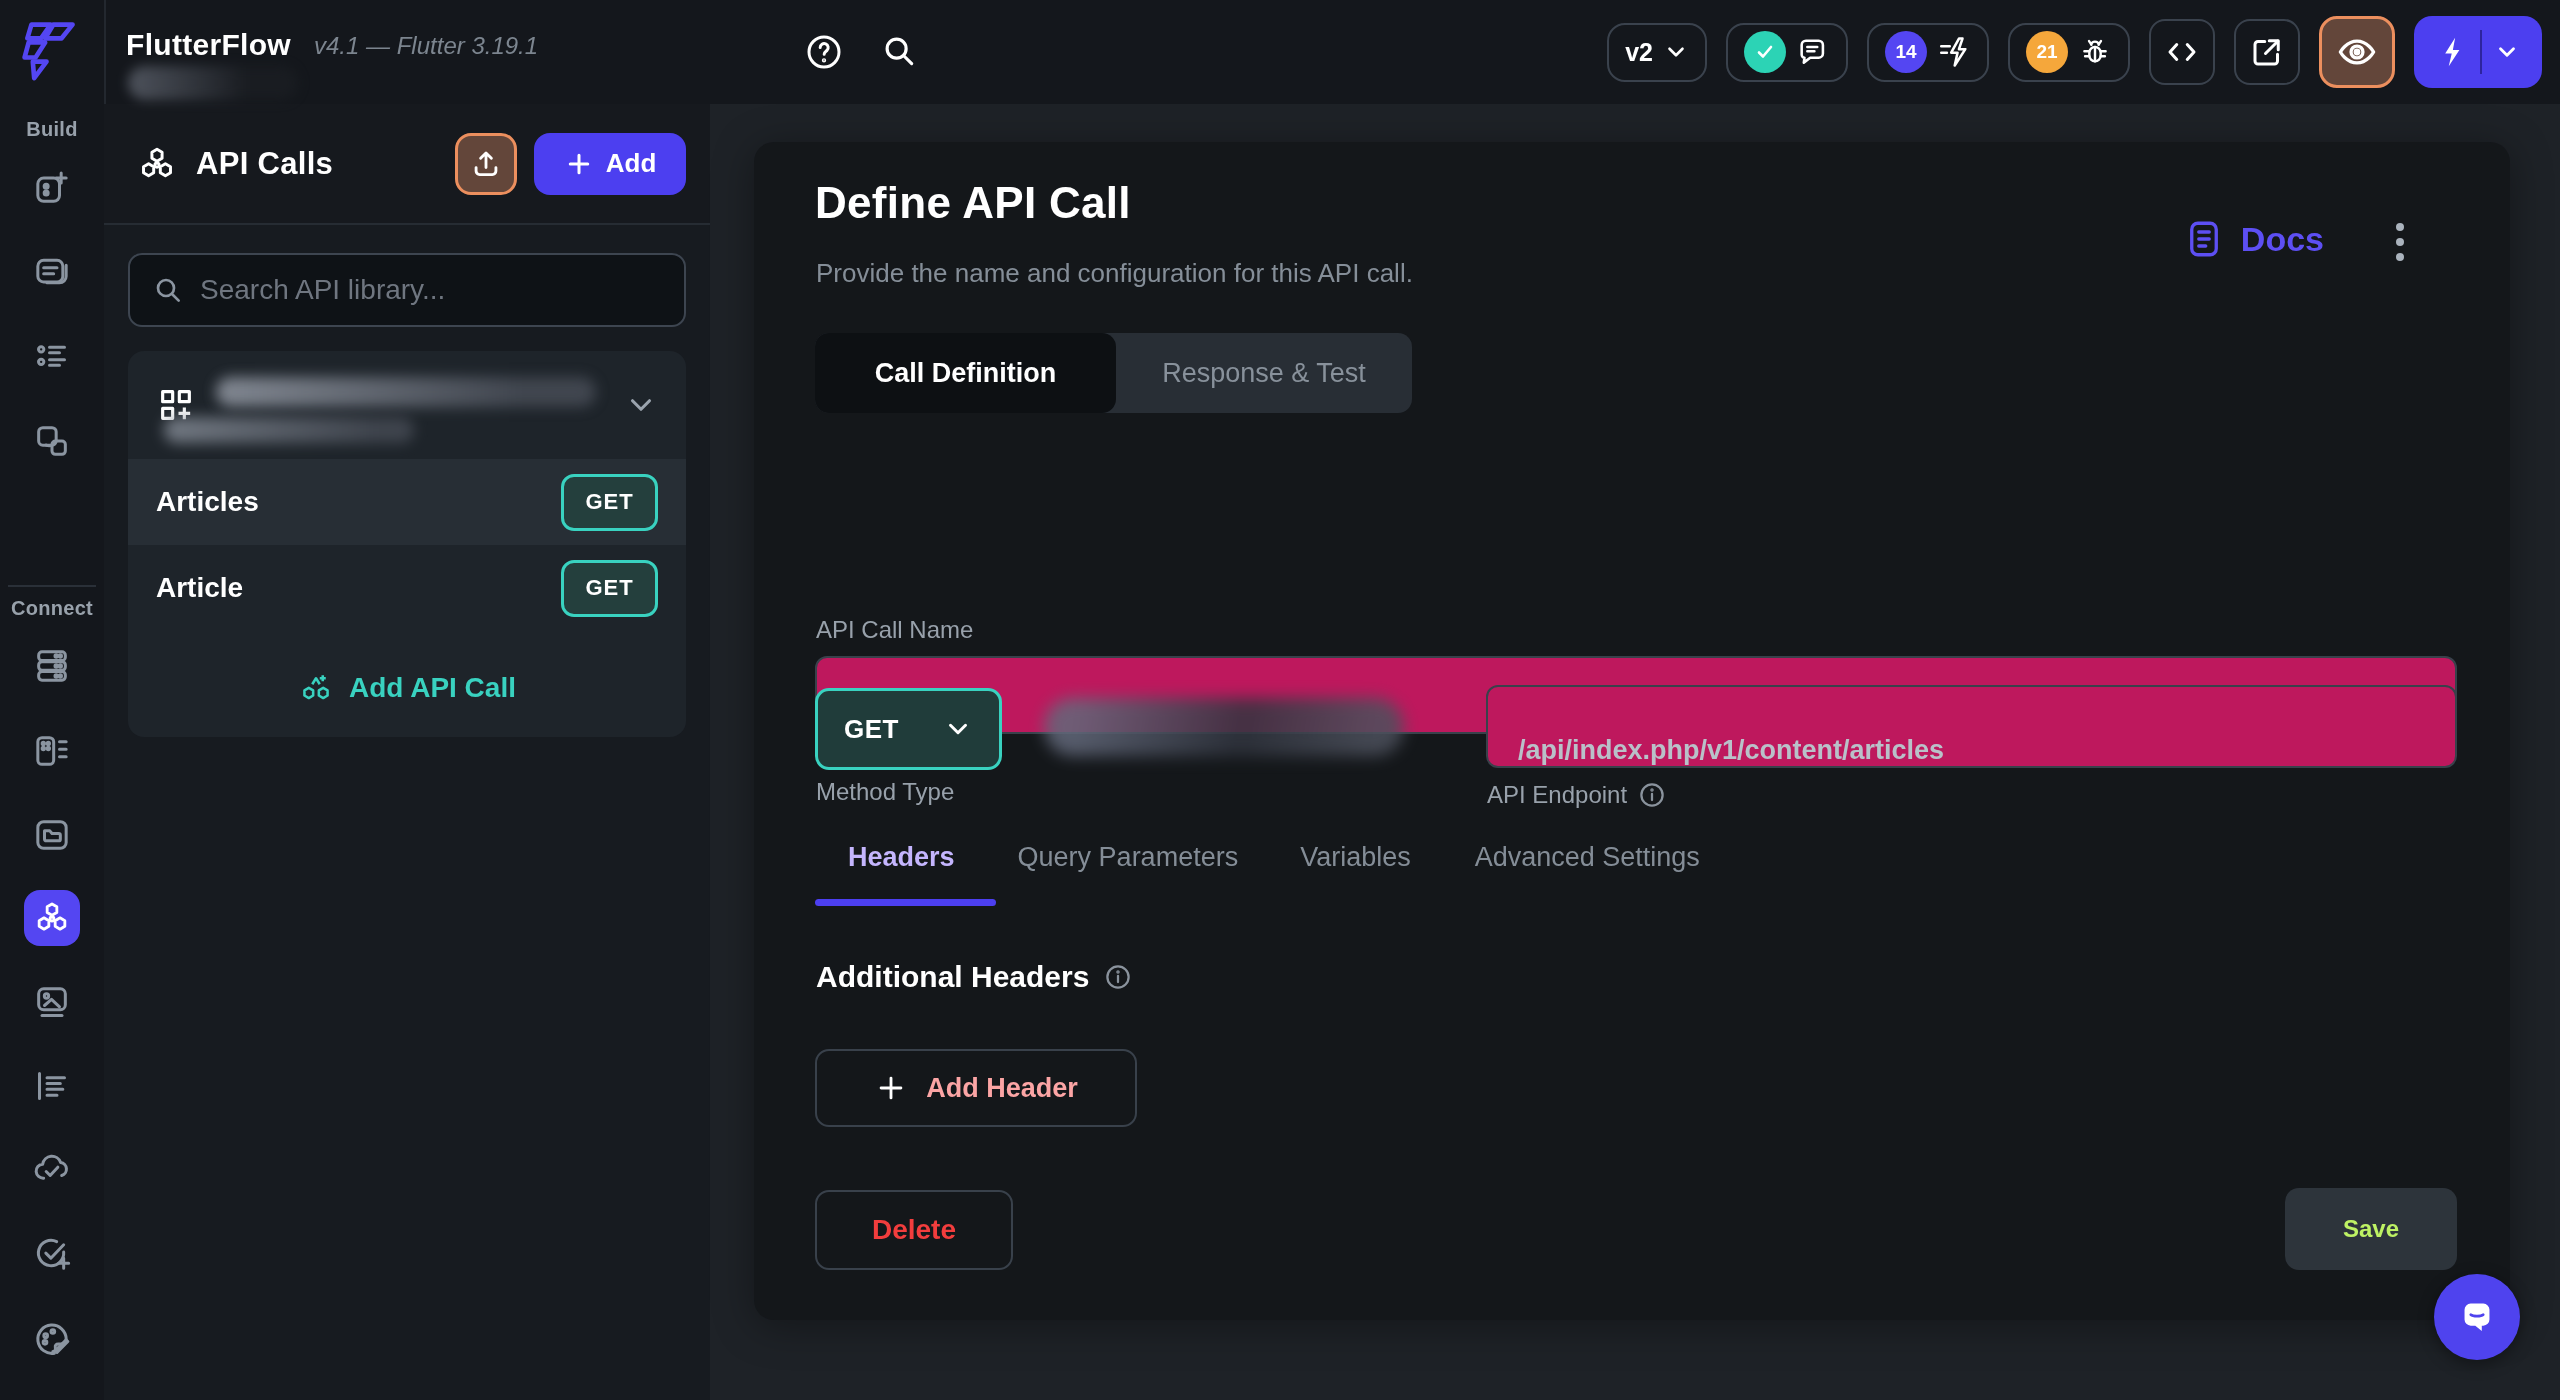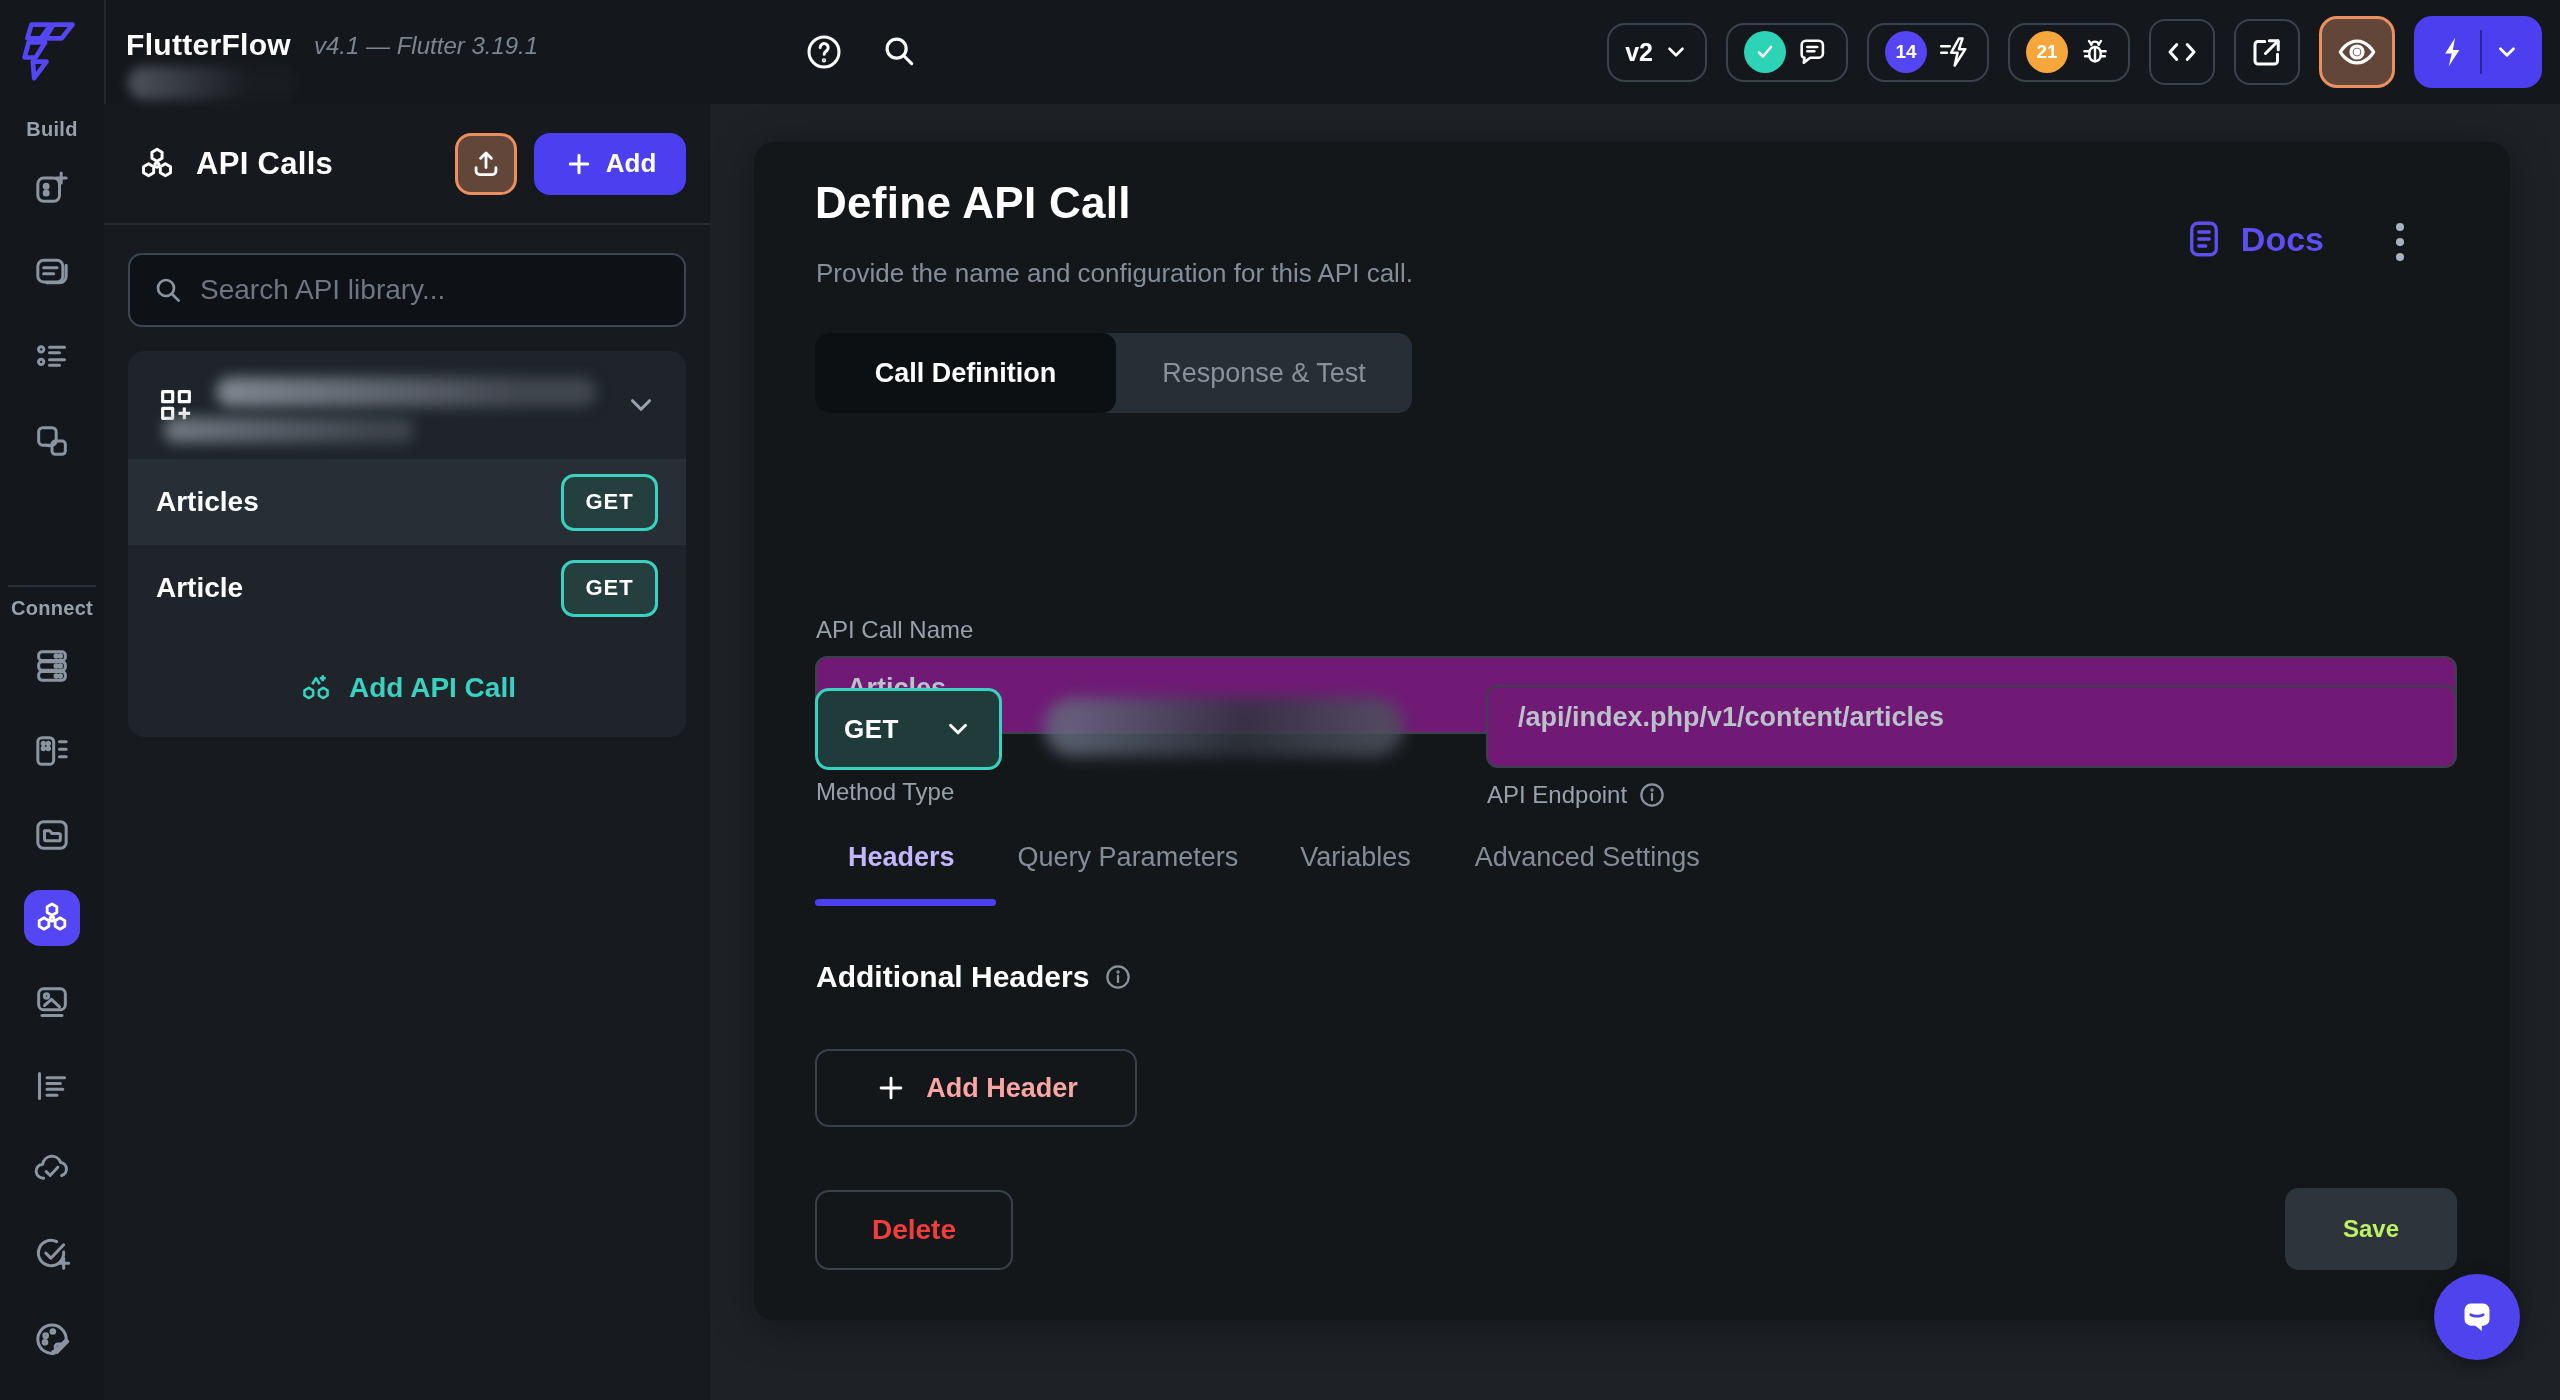--- a/index.html
+++ b/index.html
@@ -71,21 +71,21 @@
   .main-title { position:absolute; left:61px; top:36px; font-size:44px; font-weight:bold; letter-spacing:.3px; }
   .main-subtitle { position:absolute; left:62px; top:116px; font-size:26px; color:#858e98; }
   .docs-btn { position:absolute; right:186px; top:76px; display:flex; align-items:center; gap:16px; color:#5d4ff3; cursor:pointer; }
   .docs-label { font-size:34px; font-weight:bold; }
   .kebab { position:absolute; right:88px; top:78px; width:44px; height:44px; display:flex; flex-direction:column; align-items:center; justify-content:center; gap:7px; cursor:pointer; }
   .kebab i { width:8px; height:8px; border-radius:50%; background:#aab3bd; }
   .tab-group { position:absolute; left:61px; top:191px; width:597px; height:80px; background:#282e35; border-radius:14px; display:flex; }
   .tab-active { width:301px; height:80px; background:#0d1013; border-radius:14px; display:flex; align-items:center; justify-content:center; font-size:27px; font-weight:bold; cursor:pointer; }
   .tab-inactive { flex:1; display:flex; align-items:center; justify-content:center; font-size:27px; color:#88919b; cursor:pointer; }
   .field-label { position:absolute; font-size:24px; color:#98a1ab; }
-  .text-input { position:absolute; background:#701a75; border:2px solid #39414b; border-radius:12px; display:flex; align-items:flex-start; padding:15px 30px; }
+  .text-input { position:absolute; background:#be185d; border:2px solid #39414b; border-radius:12px; display:flex; align-items:flex-end; padding:0 30px; }
   .text-input input { width:100%; background:transparent; border:none; outline:none; color:#b9c1c9; font-size:27px; font-weight:bold; font-family:"Liberation Sans", sans-serif; }
   .label-info { display:inline-flex; align-items:center; gap:10px; }
   .get-select { position:absolute; left:61px; top:546px; width:187px; height:82px; border:3px solid #39d2c0; border-radius:14px; background:#203c3a; display:flex; align-items:center; padding:0 26px; justify-content:space-between; cursor:pointer; }
   .get-select-label { font-size:26px; font-weight:bold; letter-spacing:.5px; }
   .method-redact { position:absolute; left:290px; top:556px; width:360px; height:58px; border-radius:29px; background:linear-gradient(100deg,#62687a 10%,#30343e 55%,#4c505c 90%); filter:blur(8px); opacity:.85; }
   .subtabs { position:absolute; left:61px; top:700px; display:flex; align-items:center; }
   .subtab { font-size:27px; color:#848d97; cursor:pointer; }
   .subtab.active { color:#c4b5fd; font-weight:bold; padding:0 33px; }
   .subtab-underline { position:absolute; left:61px; top:757px; width:181px; height:7px; border-radius:4px; background:#4c3ff0; }
   .section-heading { position:absolute; left:62px; top:818px; display:flex; align-items:center; gap:14px; }

